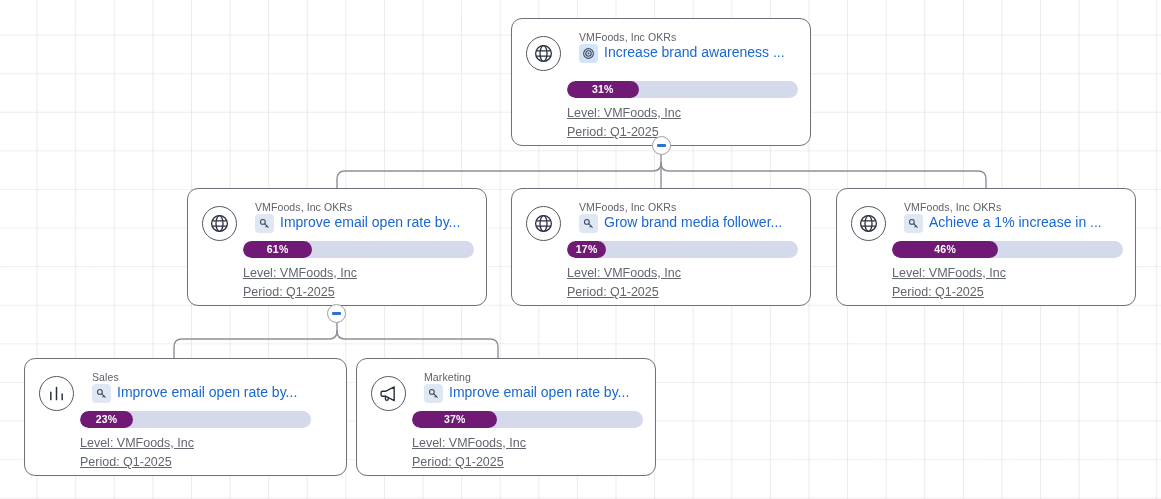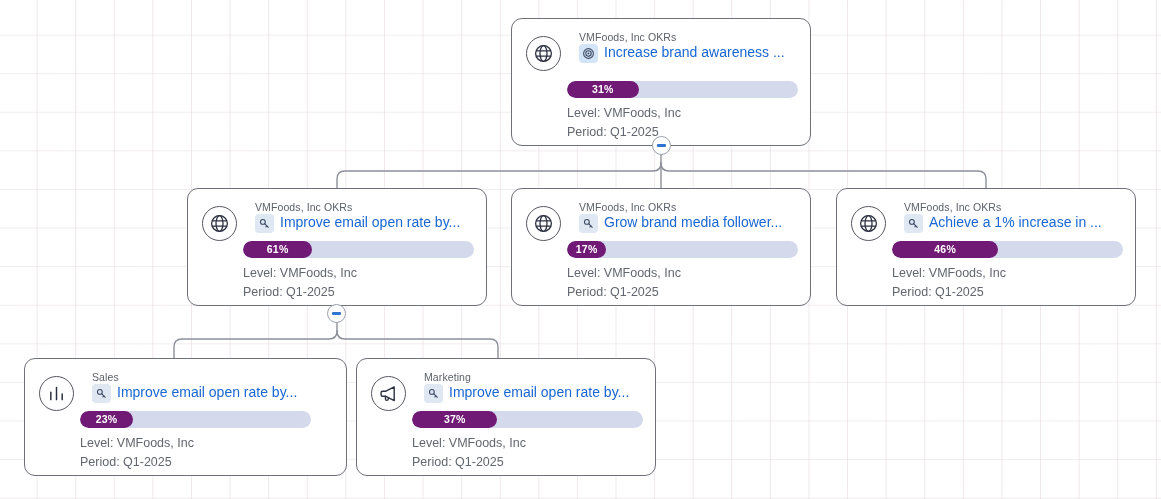--- a/index.html
+++ b/index.html
@@ -134,20 +134,21 @@
     letter-spacing: 0.2px;
     line-height: 17px;
   }
 
   .meta {
     position: absolute;
     font-size: 12.5px;
     color: #62666e;
     line-height: 19px;
     white-space: nowrap;
+    text-decoration: underline;
   }
 
   .toggle {
     position: absolute;
     width: 19px;
     height: 19px;
     border-radius: 50%;
     background: #ffffff;
     border: 1.2px solid #9aa0ab;
     box-sizing: border-box;

